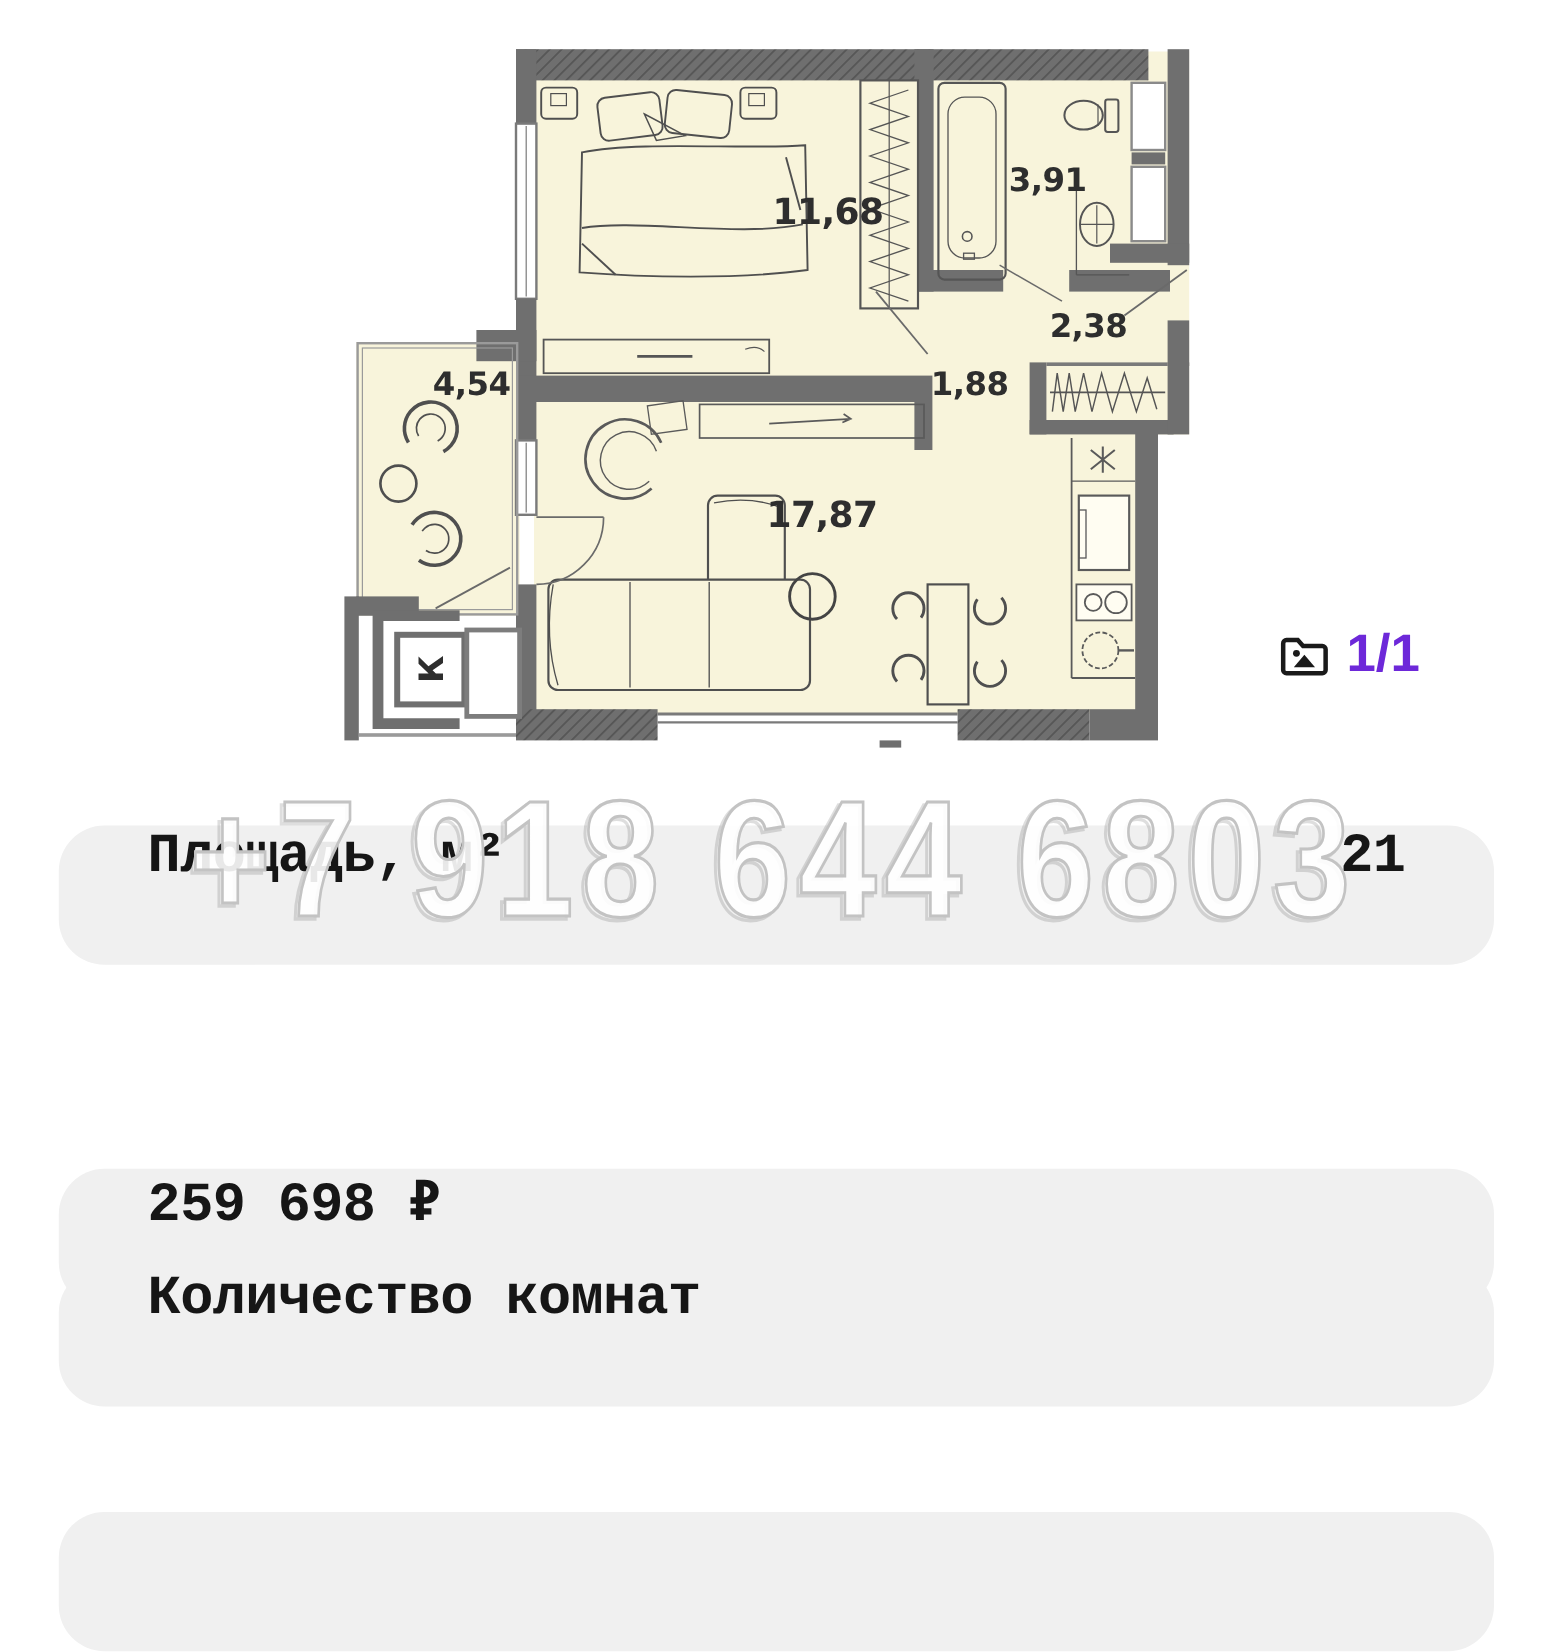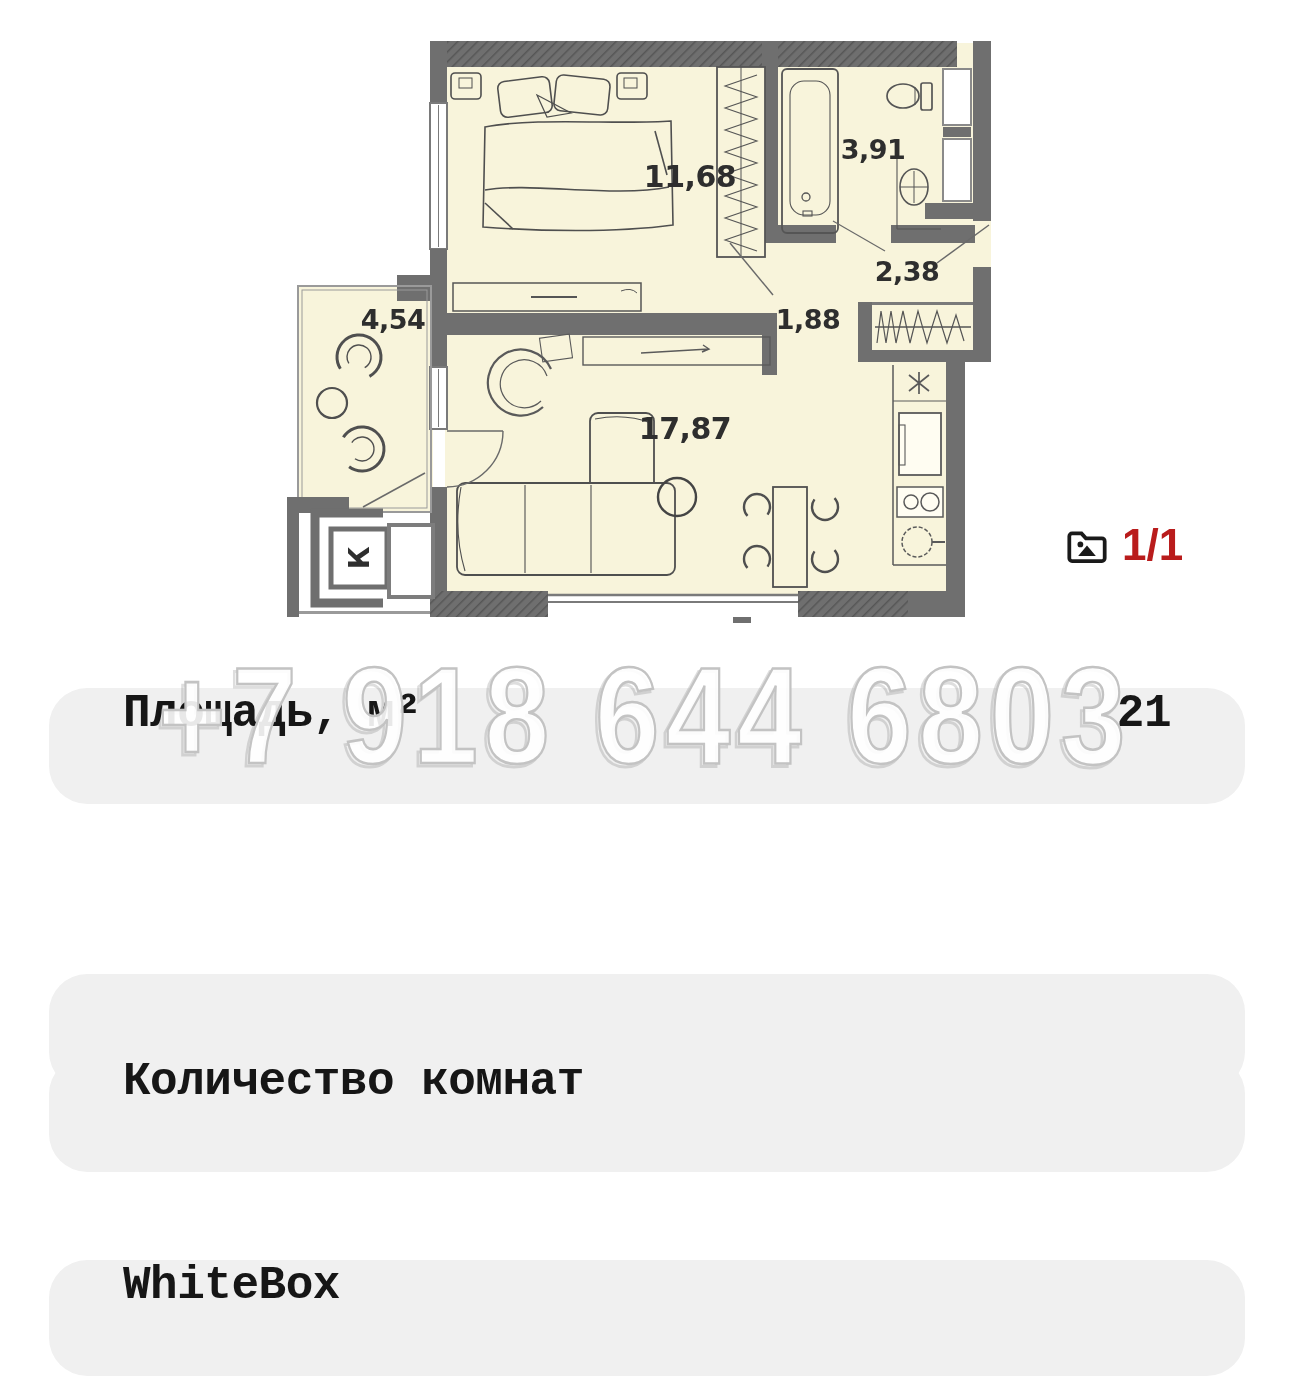--- a/index.html
+++ b/index.html
@@ -6,21 +6,21 @@
   .stage{
     position:relative;width:1290px;height:1377px;overflow:hidden;
     background:#fff;font-family:"Liberation Sans",sans-serif;
   }
   
   .plan{position:absolute;left:285px;top:35px;width:710px;height:590px;}
   .plan text{font-family:"DejaVu Sans","Liberation Sans",sans-serif;font-weight:600;fill:#2e2e2e;letter-spacing:-0.5px;}
   
   .gallery-badge{
     position:absolute;left:1066px;top:520px;display:flex;align-items:center;gap:14px;
-    color:#b91c1c;font-size:44px;font-weight:700;
+    color:#6d28d9;font-size:44px;font-weight:700;
   }
   
   .watermark-svg{position:absolute;left:0;top:648px;width:1290px;height:150px;z-index:6;pointer-events:none;}
   .watermark-svg text{
     font-family:"Liberation Sans",sans-serif;font-weight:700;
   }
   
   .row{
     position:absolute;left:49px;width:1196px;height:116px;background:#f0f0f0;
     border-radius:38px;display:flex;align-items:flex-start;justify-content:space-between;
@@ -228,21 +228,21 @@
   <svg class="watermark-svg" viewBox="0 0 1290 150">
     <text x="0" y="0" transform="translate(642,118) scale(0.84,1)" text-anchor="middle" font-size="138" fill="none" stroke="rgba(0,0,0,0.13)" stroke-width="3" letter-spacing="8">+7 918 644 6803</text>
     <text x="0" y="0" transform="translate(645,115) scale(0.84,1)" text-anchor="middle" font-size="138" fill="#ffffff" fill-opacity="0.9" stroke="#c3c3c3" stroke-width="2.6" letter-spacing="8">+7 918 644 6803</text>
   </svg>
 
   <div class="row" style="top:688px">
     <span class="row-label">Площадь, м²</span>
     <span class="row-value">21</span>
   </div>
   <div class="row" style="top:974px">
+    <span class="row-value">259 698 ₽</span>
   </div>
   <div class="row" style="top:1056px">
     <span class="row-label">Количество комнат</span>
   </div>
   <div class="row" style="top:1260px">
-    <span class="row-value">WhiteBox</span>
   </div>
 
 </div>
 
 </body></html>

